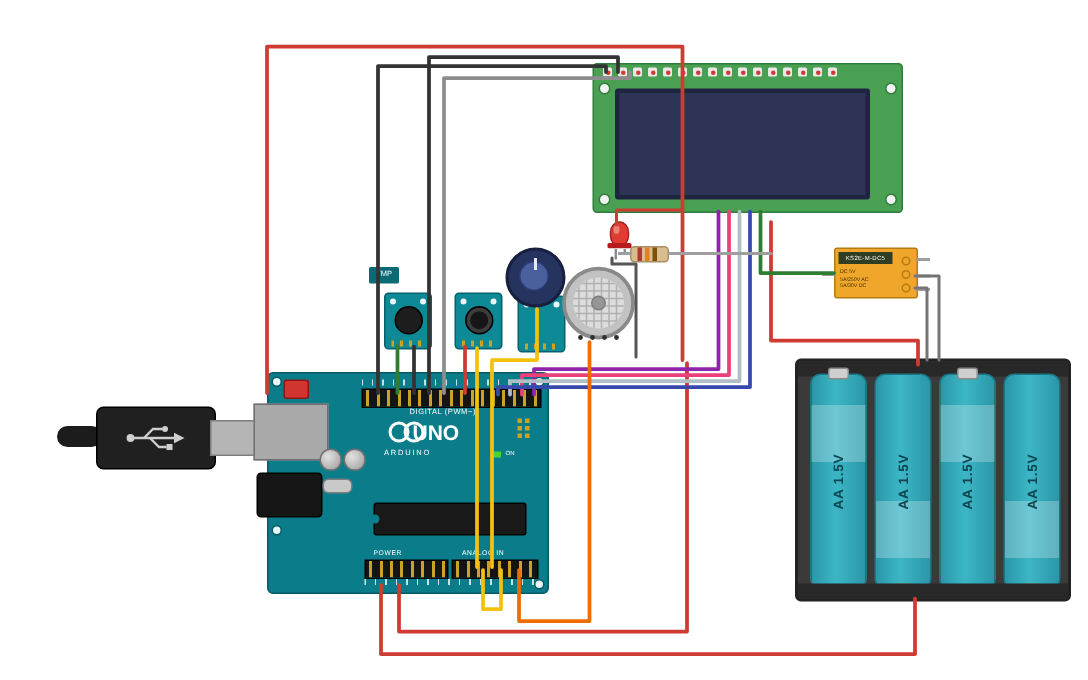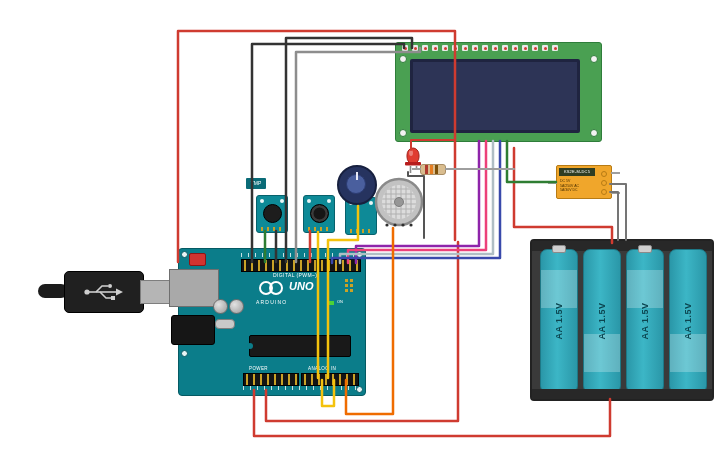--- a/index.html
+++ b/index.html
@@ -163,21 +163,21 @@
     <div style="position:absolute;left:10px;top:4px;width:15px;height:11px;background:#d23430;border:1px solid #8e1515;border-radius:2px;"></div>
 
     <div class="ticks" style="left:62px;top:4px;width:118px;"></div>
     <div class="hdr" style="left:62px;top:10px;width:118px;"></div>
     <div class="sk" style="left:94px;top:23px;font-size:5px;letter-spacing:.4px;">DIGITAL (PWM~)</div>
 
     <svg width="28" height="18" viewBox="0 0 28 18" style="position:absolute;left:78px;top:30px;">
       <circle cx="9" cy="9" r="6" fill="none" stroke="#fff" stroke-width="2"></circle>
       <circle cx="19" cy="9" r="6" fill="none" stroke="#fff" stroke-width="2"></circle>
     </svg>
-    <div class="sk" style="left:110px;top:31px;font-size:11px;font-weight:bold;font-style:italic;">UNO</div>
+    <div class="sk" style="left:96px;top:31px;font-size:14px;font-weight:bold;">UNO</div>
     <div class="sk" style="left:77px;top:50px;font-size:5px;letter-spacing:1.2px;">ARDUINO</div>
 
     <div style="position:absolute;left:150px;top:52px;width:5px;height:4px;background:#4cd137;"></div>
     <div class="sk" style="left:158px;top:50px;font-size:4px;">ON</div>
 
     <div style="position:absolute;left:166px;top:30px;width:9px;height:14px;display:grid;grid-template-columns:3px 3px;gap:1.5px;">
       <span style="width:3px;height:3px;background:#c9a227;"></span>
         <span style="width:3px;height:3px;background:#c9a227;"></span>
       <span style="width:3px;height:3px;background:#c9a227;"></span>
         <span style="width:3px;height:3px;background:#c9a227;"></span>

